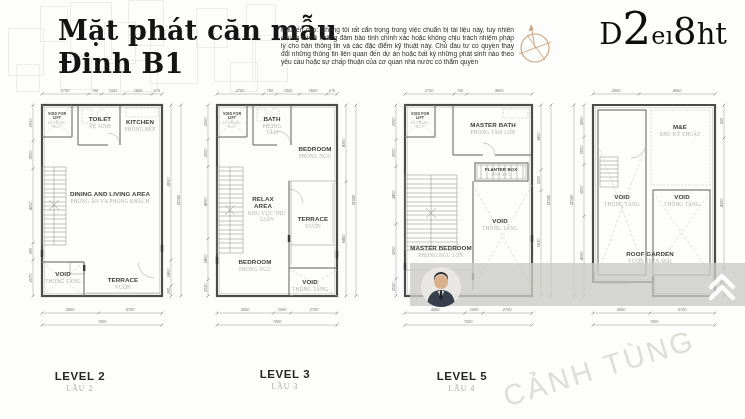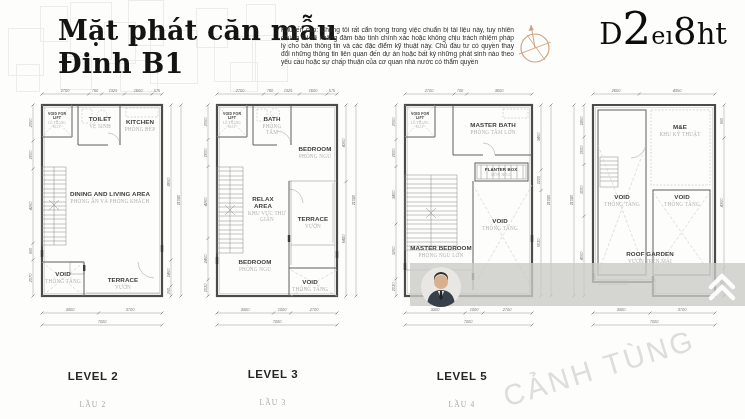--- a/index.html
+++ b/index.html
@@ -34,21 +34,21 @@
   .room .en{font-weight:bold;font-size:6.2px;line-height:7px;color:#3d3d3d;letter-spacing:.1px;}
   .room .vn{font-family:"Liberation Serif","DejaVu Serif",serif;font-size:5.2px;line-height:6px;color:#b4b4b0;letter-spacing:.2px;margin-top:1px;}
   .room.tiny .en{font-size:3.6px;line-height:4.2px;}
   .room.tiny .vn{font-size:3.3px;line-height:4px;}
   .room.tiny2 .en{font-size:4.4px;line-height:5px;}
   .room.tiny2 .vn{font-size:4px;line-height:4.6px;}
   .nw{white-space:nowrap;}
   
   .flabel{position:absolute;transform:translateX(-50%);text-align:center;}
   .flabel .en{font-weight:bold;font-size:11.5px;color:#262626;letter-spacing:.6px;}
-  .flabel .vn{font-family:"Liberation Serif","DejaVu Serif",serif;font-size:7.5px;color:#a9a9a5;letter-spacing:1.2px;margin-top:18px;}
+  .flabel .vn{font-family:"Liberation Serif","DejaVu Serif",serif;font-size:7.5px;color:#a9a9a5;letter-spacing:1.2px;margin-top:2px;}
   
   .wm-bar{position:absolute;left:410px;top:263px;width:335px;height:43px;background:rgba(203,202,198,.8);}
   .wm-avatar{position:absolute;left:421px;top:267px;width:40px;height:40px;}
   .wm-name{position:absolute;left:462px;top:275px;font-size:18px;color:rgba(255,255,255,.94);letter-spacing:.5px;}
   .wm-chevron{position:absolute;left:703px;top:266px;}
   .wm-diag{position:absolute;left:500px;top:352px;font-size:29px;color:rgba(197,194,186,.55);
            transform:rotate(-17deg);letter-spacing:3px;white-space:nowrap;}
 </style>
 </head>
 <body>
@@ -353,25 +353,25 @@
     <i class="dm dmv" style="left:23px;top:171px">4050</i>
     <i class="dm dmv" style="left:13px;top:115px">11080</i>
     <i class="dm dmv" style="left:163px;top:36px">950</i>
     <i class="dm dmv" style="left:163px;top:118px">4350</i>
     <i class="dm dmv" style="left:163px;top:197px">1400</i>
     <i class="dm" style="left:63px;top:224px">3300</i>
     <i class="dm" style="left:124px;top:224px">3700</i>
     <i class="dm" style="left:96px;top:236px">7000</i>
   </div>
 
-  <div class="flabel" style="left:93px;top:370px">
+  <div class="flabel" style="left:80px;top:370px">
       <div class="en">LEVEL 2</div>
       <div class="vn">LẦU 2</div>
     </div>
-  <div class="flabel" style="left:273px;top:368px">
+  <div class="flabel" style="left:285px;top:368px">
       <div class="en">LEVEL 3</div>
       <div class="vn">LẦU 3</div>
     </div>
   <div class="flabel" style="left:462px;top:370px">
       <div class="en">LEVEL 5</div>
       <div class="vn">LẦU 4</div>
     </div>
 
   <div class="wm-diag">CẢNH TÙNG</div>
   <div class="wm-bar"></div>

